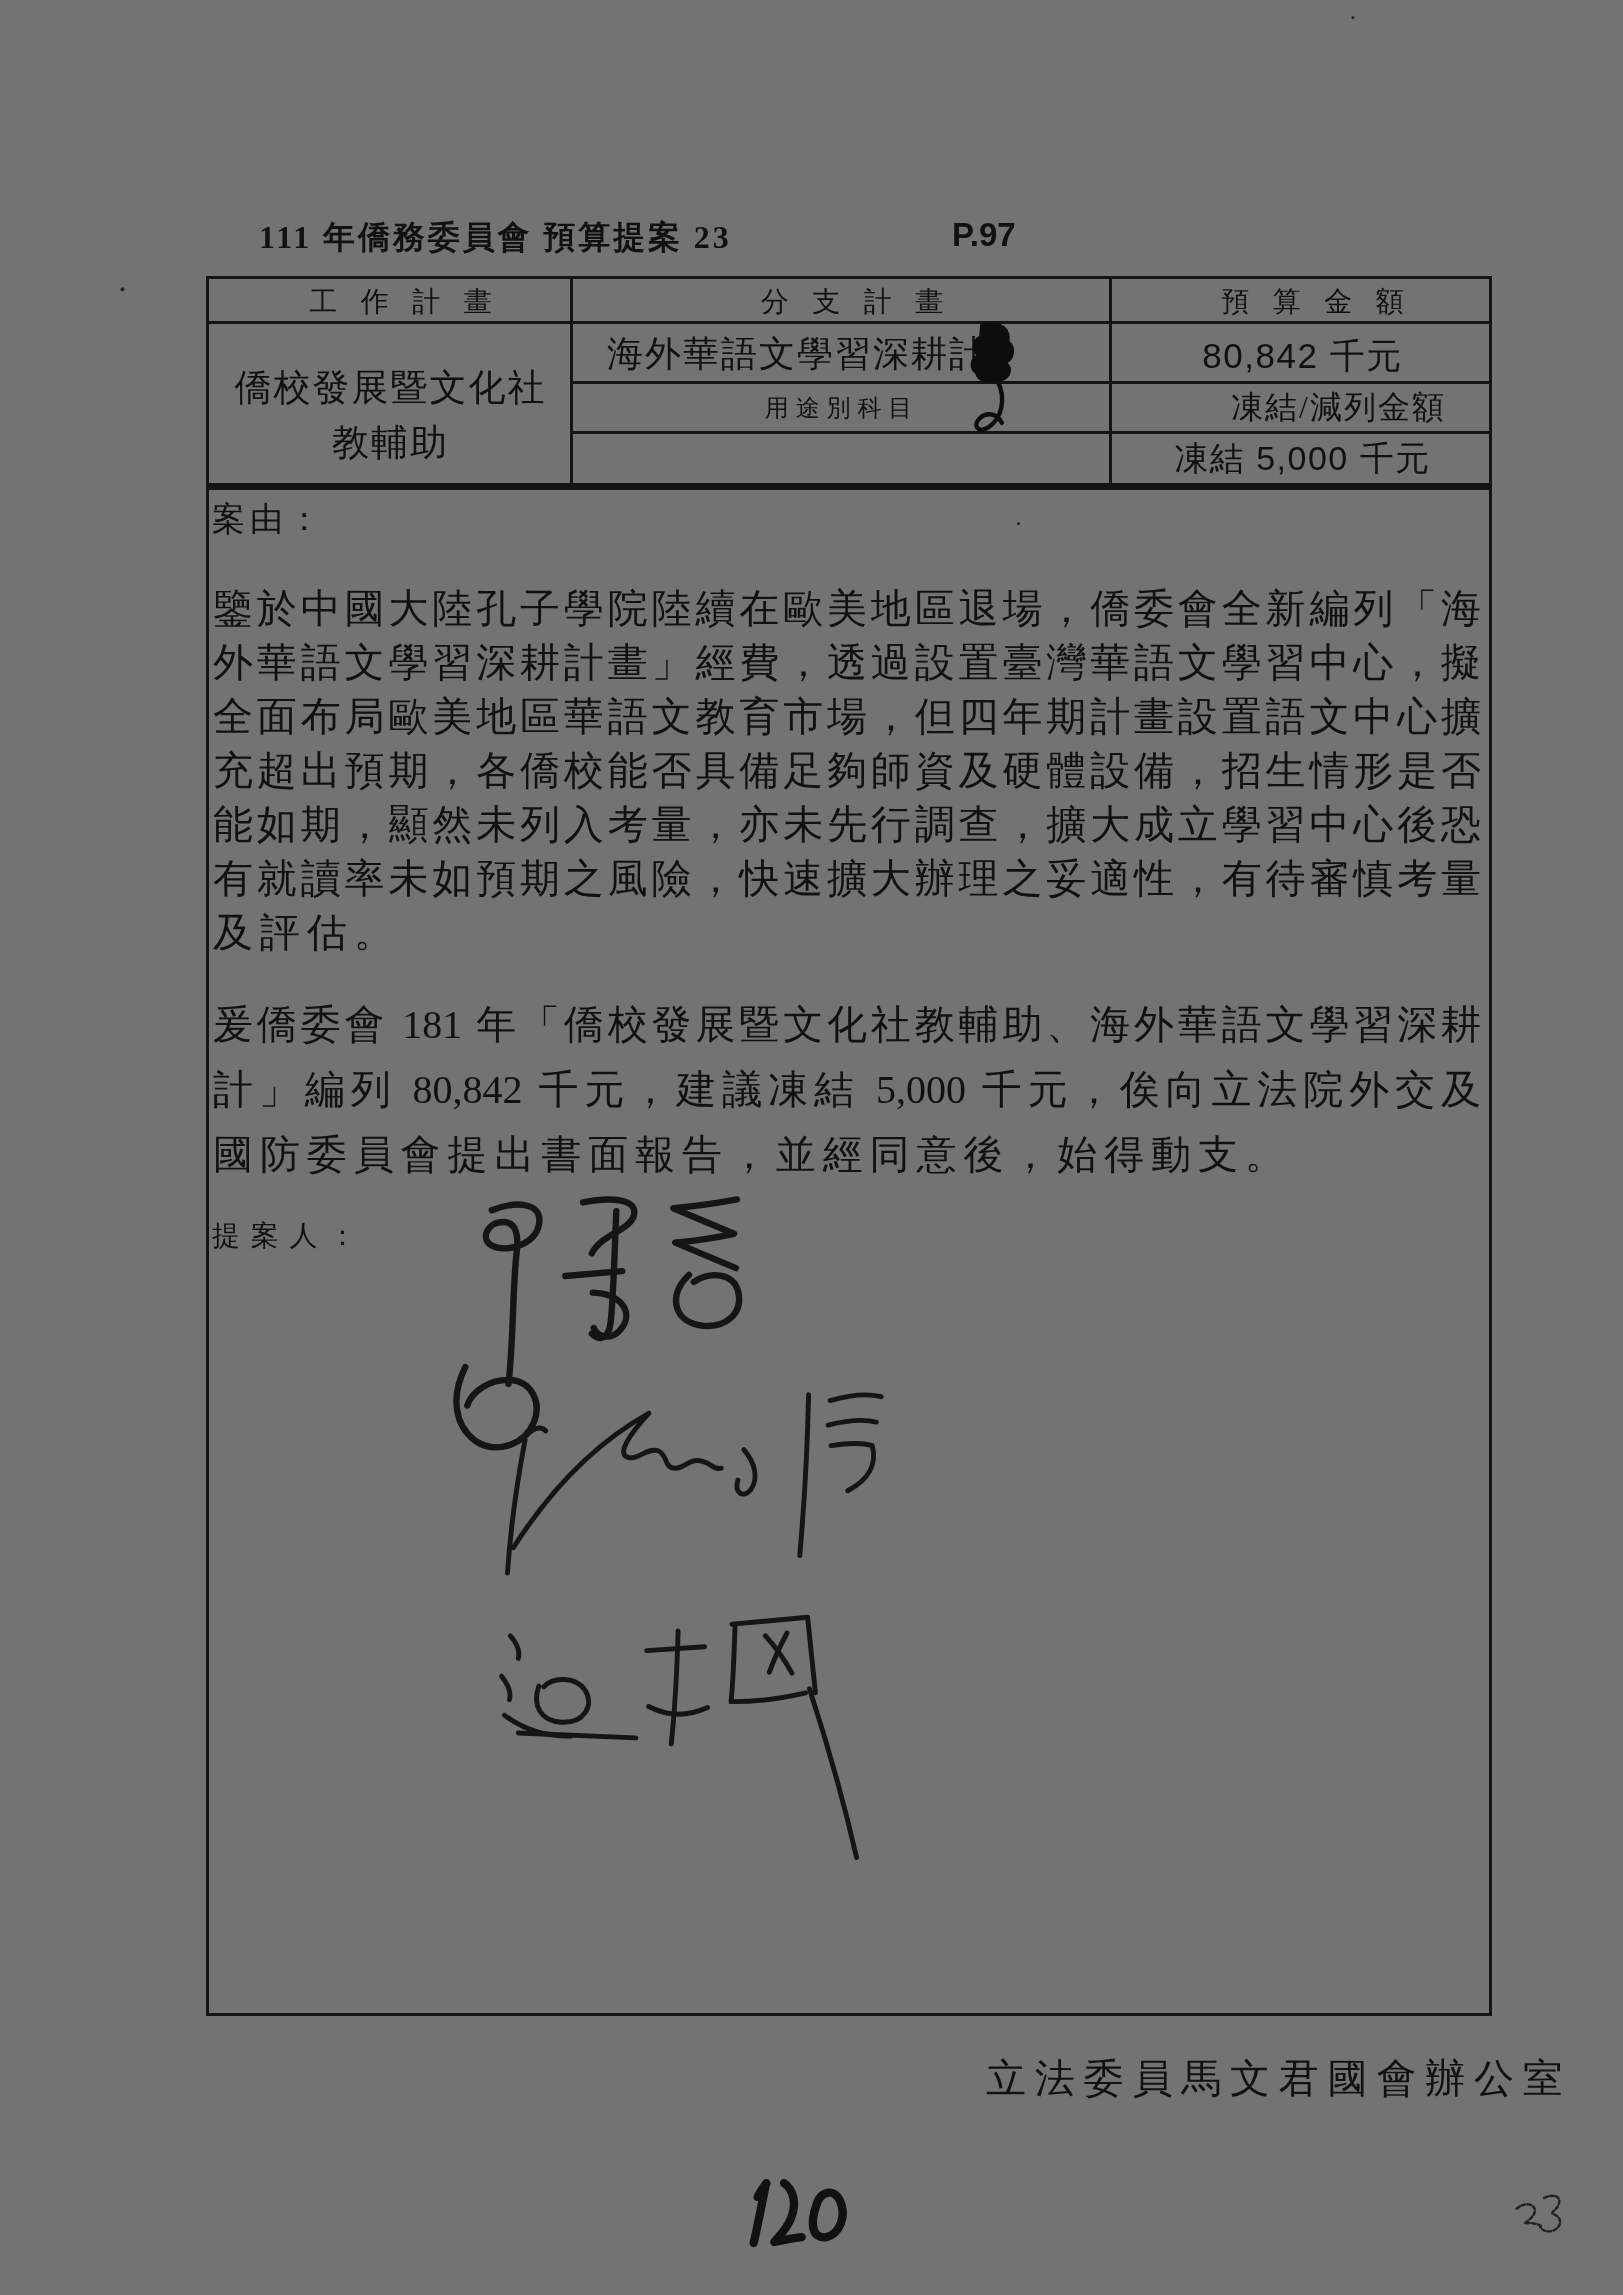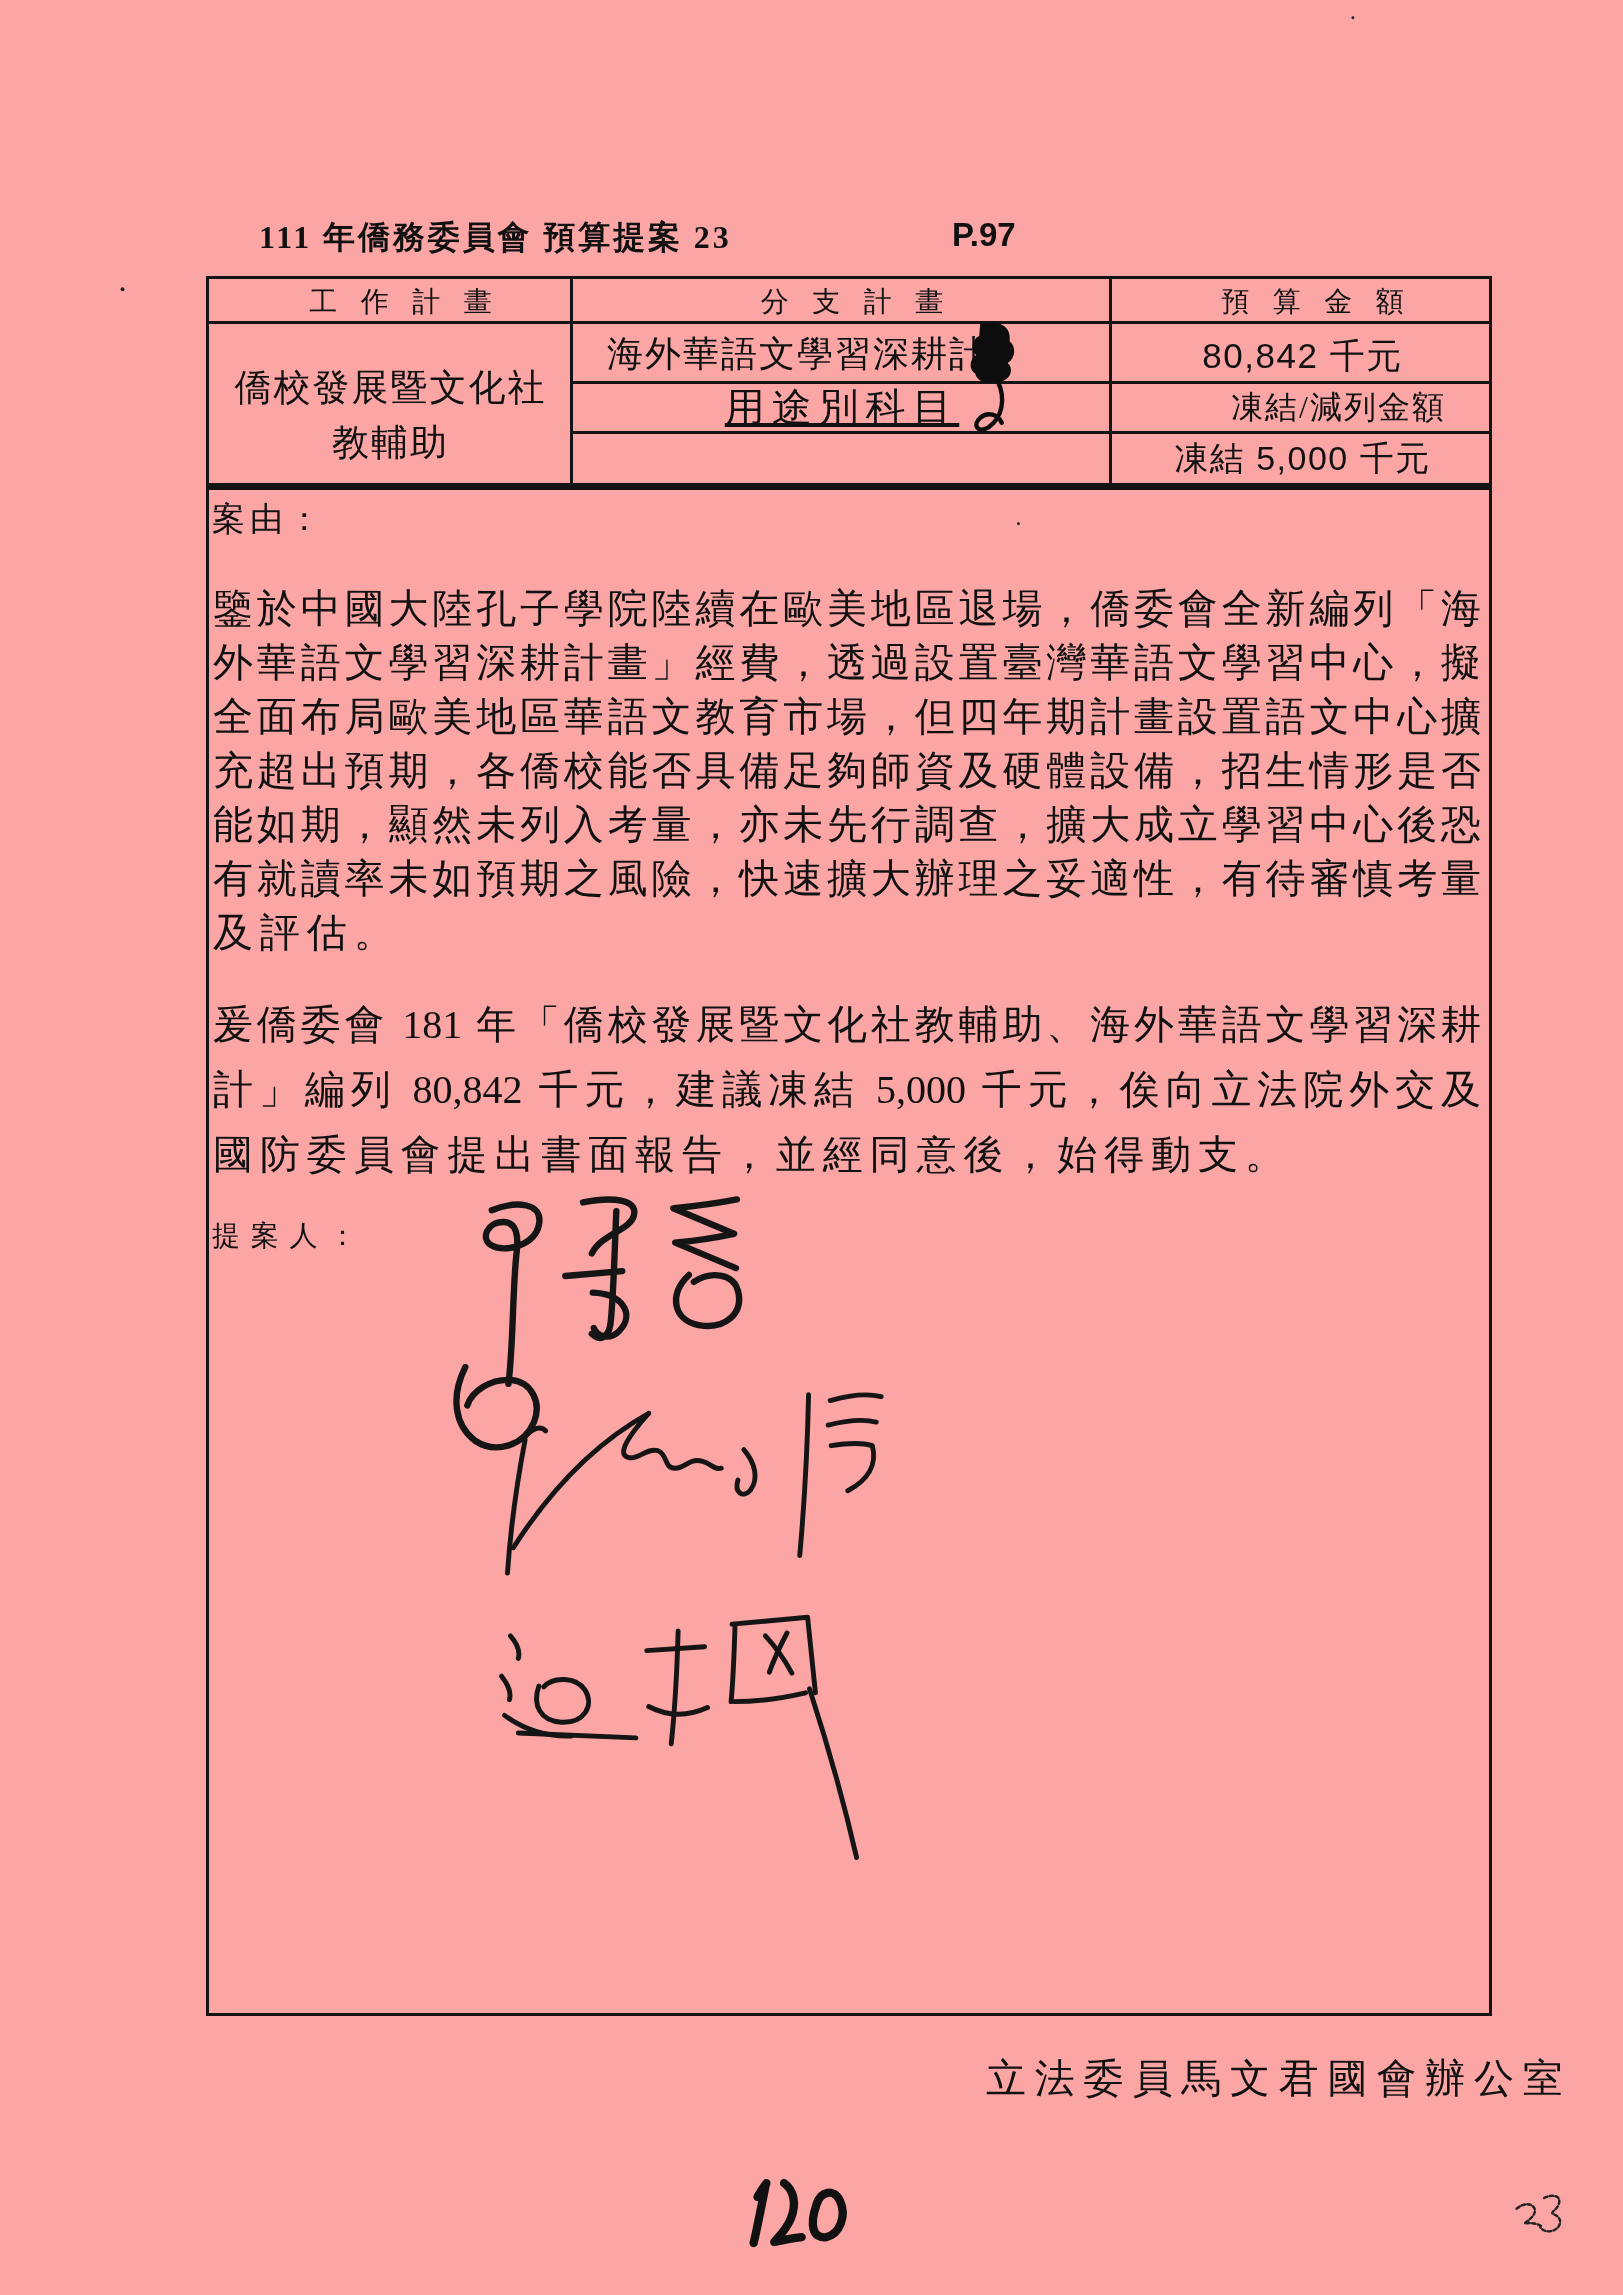--- a/index.html
+++ b/index.html
@@ -1,17 +1,17 @@
 <!DOCTYPE html>
 <html style="font-size:7.8px"><head>
 <meta charset="utf-8">
 <style>
   html,body{margin:0;padding:0;background:#e8e8e8;}
   .page{
-    position:relative;width:1624px;height:2295px;background:#fca5a5;
+    position:relative;width:1624px;height:2295px;background:#737373;
     font-family:"Liberation Serif","DejaVu Serif",serif;color:#111;
     overflow:hidden;
   }
   .gline{position:absolute;background:#141414;}
   .doc-box{
     position:absolute;left:206px;top:276px;width:1286px;height:1740px;
     border:3.9px solid #141414;box-sizing:border-box;background:transparent;
   }
   .title{
     position:absolute;left:259px;top:216px;font-size:32px;font-weight:600;
@@ -61,21 +61,21 @@
   <div class="cell th" style="left:1113px;top:282px;width:379px;height:40px;">預算金額</div>
 
   <div class="cell workplan" style="left:210px;top:353px;width:361px;height:123px;">
     <span>僑校發展暨文化社</span>
     <span>教輔助</span>
   </div>
 
   <div class="cell subplan" style="left:587px;top:330px;width:520px;height:49px;margin-left:20px;">海外華語文學習深耕計</div>
   <div class="cell num" style="left:1113px;top:333px;width:379px;height:47px;font-size:35px;letter-spacing:1.5px;">80,842 千元</div>
 
-  <div class="cell" style="left:574px;top:386px;width:536px;height:43px;font-size:40px;letter-spacing:6.9px;text-decoration:underline;">用途別科目</div>
+  <div class="cell" style="left:574px;top:386px;width:536px;height:43px;font-size:24px;letter-spacing:6.9px;">用途別科目</div>
   <div class="cell" style="left:1113px;top:386px;width:379px;height:43px;font-size:32px;letter-spacing:2px;margin-left:36px;">凍結/減列金額</div>
 
   <div class="cell num" style="left:1113px;top:436px;width:379px;height:45px;font-size:34px;letter-spacing:1.5px;">凍結 5,000 千元</div>
 
   <div class="case-label">案由：</div>
 
   <div class="para p1" style="top:583px;">
     <div class="para-line">鑒於中國大陸孔子學院陸續在歐美地區退場，僑委會全新編列「海</div>
     <div class="para-line">外華語文學習深耕計畫」經費，透過設置臺灣華語文學習中心，擬</div>
     <div class="para-line">全面布局歐美地區華語文教育市場，但四年期計畫設置語文中心擴</div>

